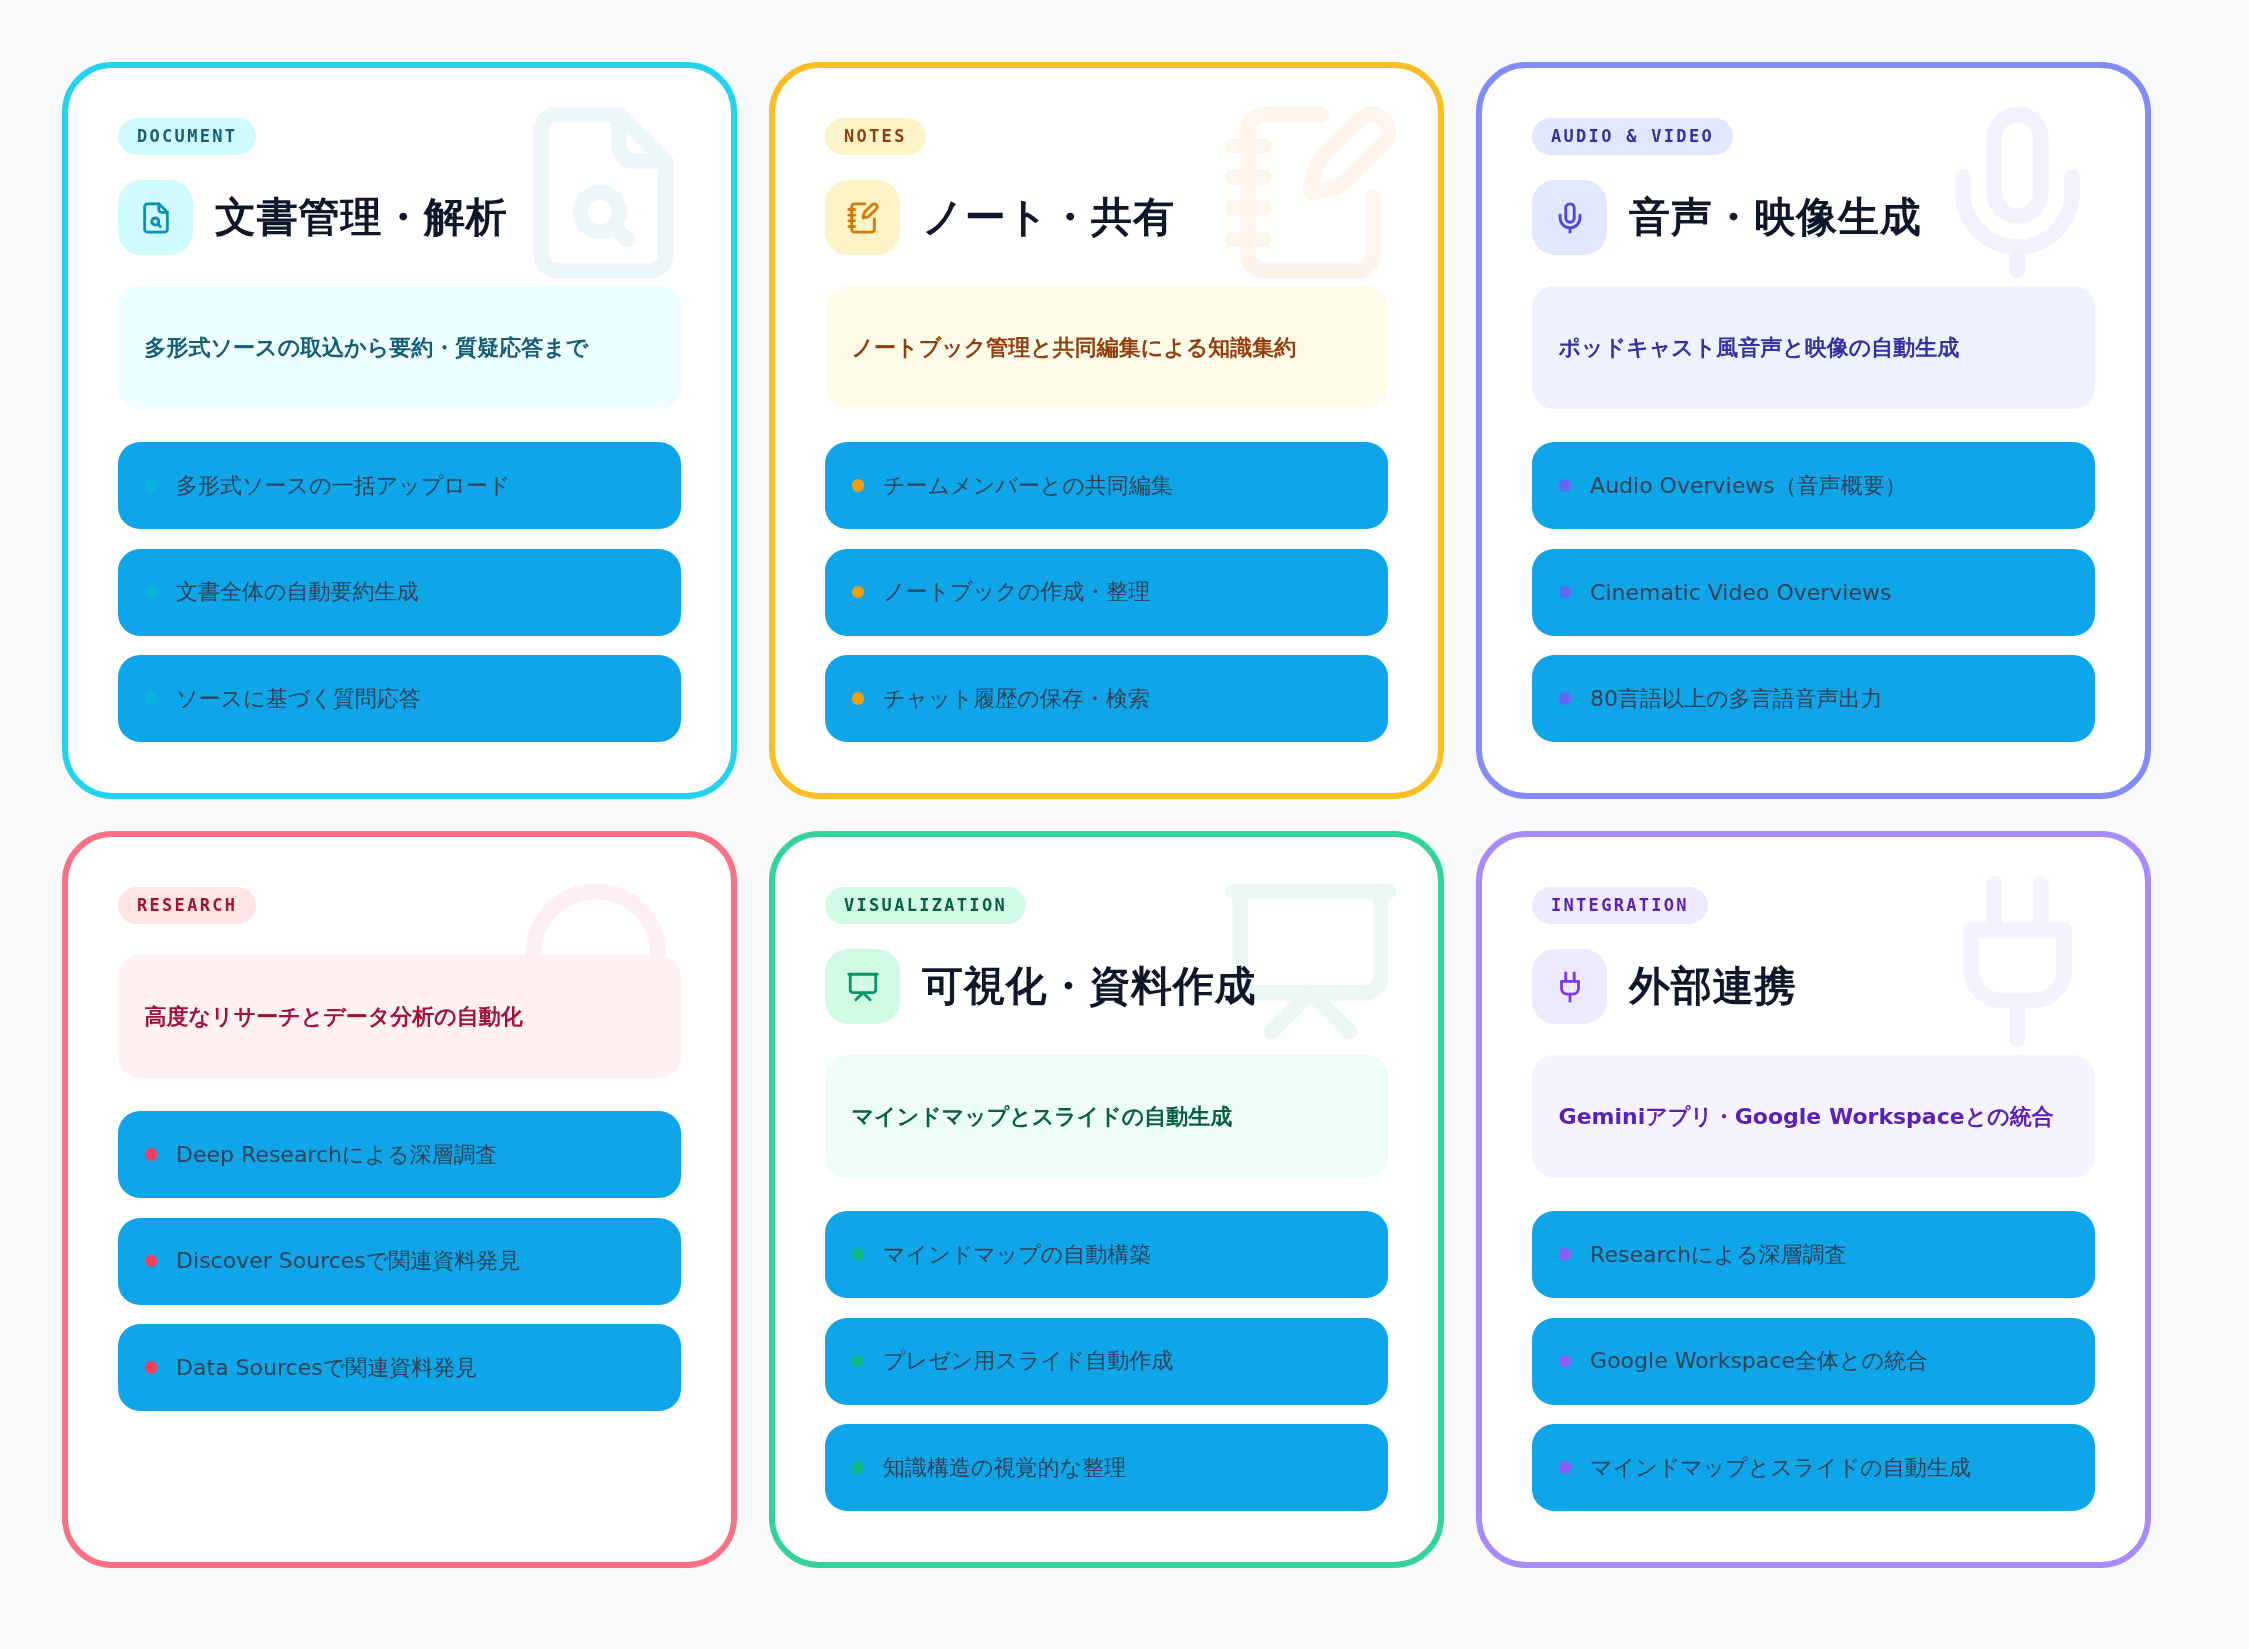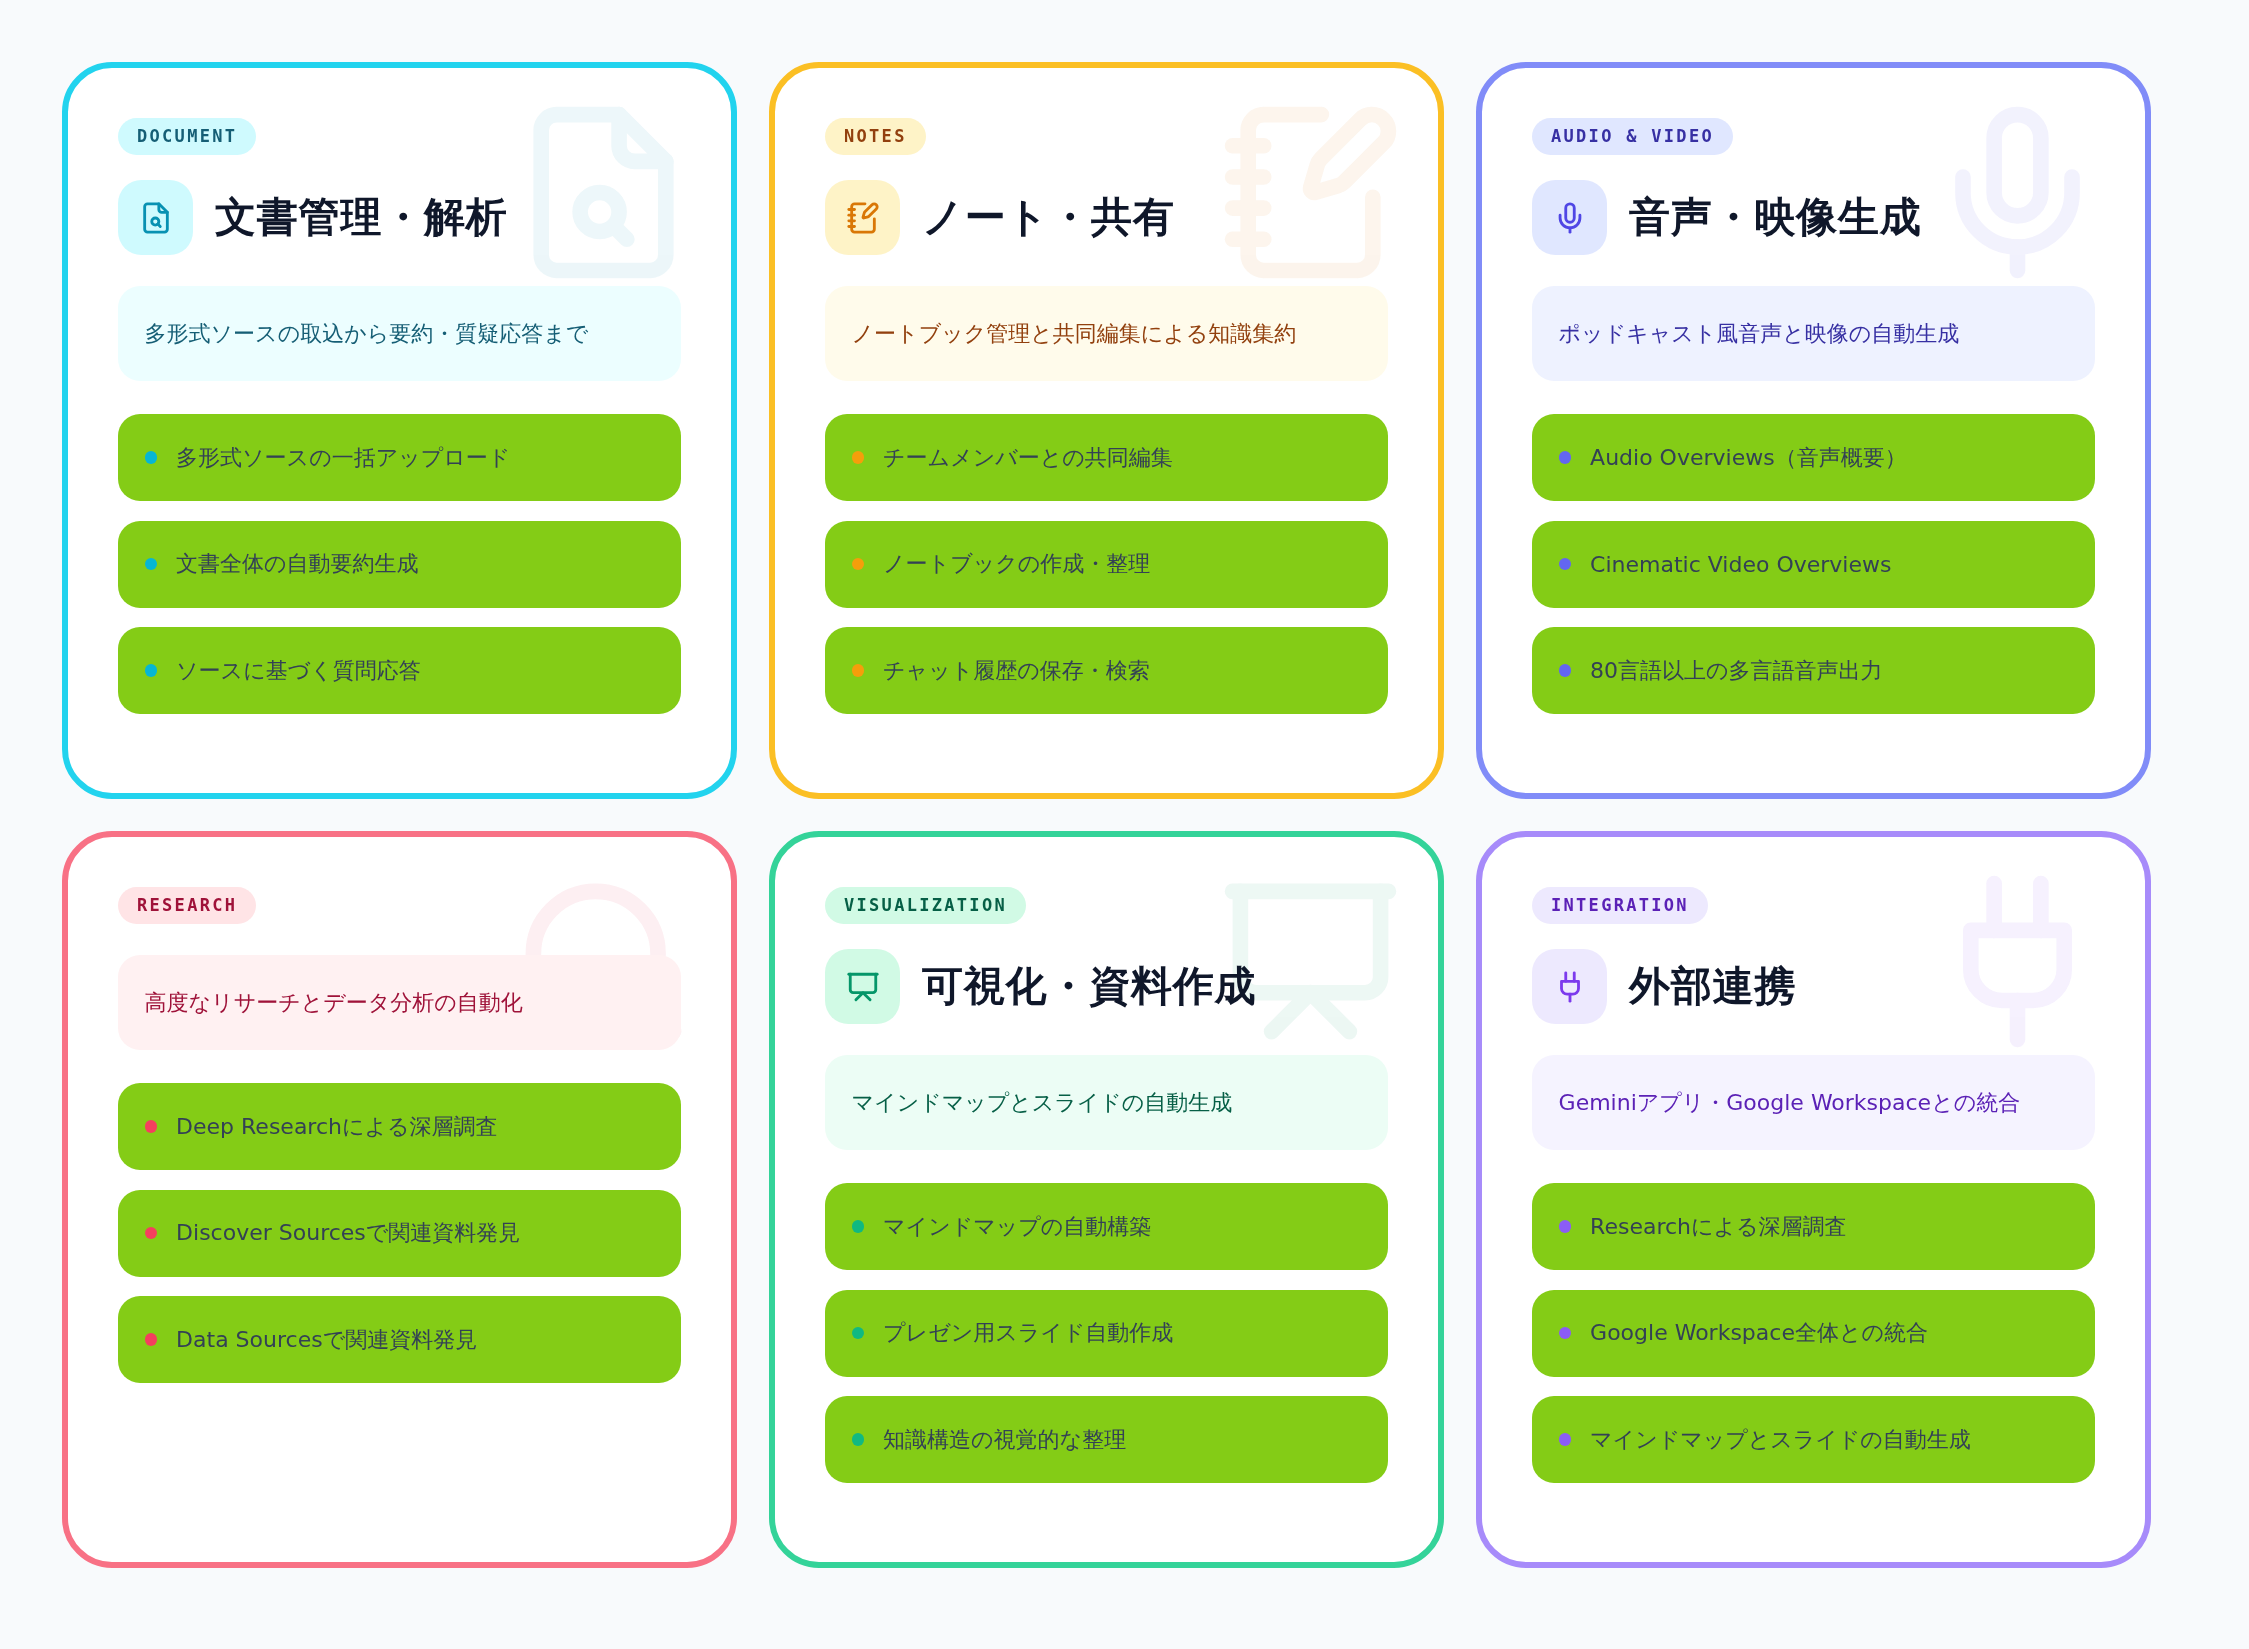--- a/index.html
+++ b/index.html
@@ -69,34 +69,34 @@
   .title {
     margin-left: 22px;
     font-size: 41px;
     font-weight: bold;
     color: #0f172a;
     letter-spacing: 0.8px;
   }
   .summary {
     position: relative;
     margin-top: 31px;
-    height: 95px;
+    height: 123px;
     border-radius: 22px;
     background: var(--tint);
     display: flex; align-items: center;
     padding: 0 26.6px;
     color: var(--deep);
     font-size: 22px;
-    font-weight: normal;
+    font-weight: bold;
   }
   .features { position: relative; margin-top: 33px; }
   .feature {
     height: 87px;
     border-radius: 22px;
-    background: #84cc16;
+    background: #0ea5e9;
     display: flex; align-items: center;
     padding: 0 26.6px;
     margin-bottom: 19.5px;
   }
   .dot {
     width: 12.5px; height: 12.5px; border-radius: 50%;
     background: var(--dot);
     flex: 0 0 12.5px;
   }
   .feature-text {

